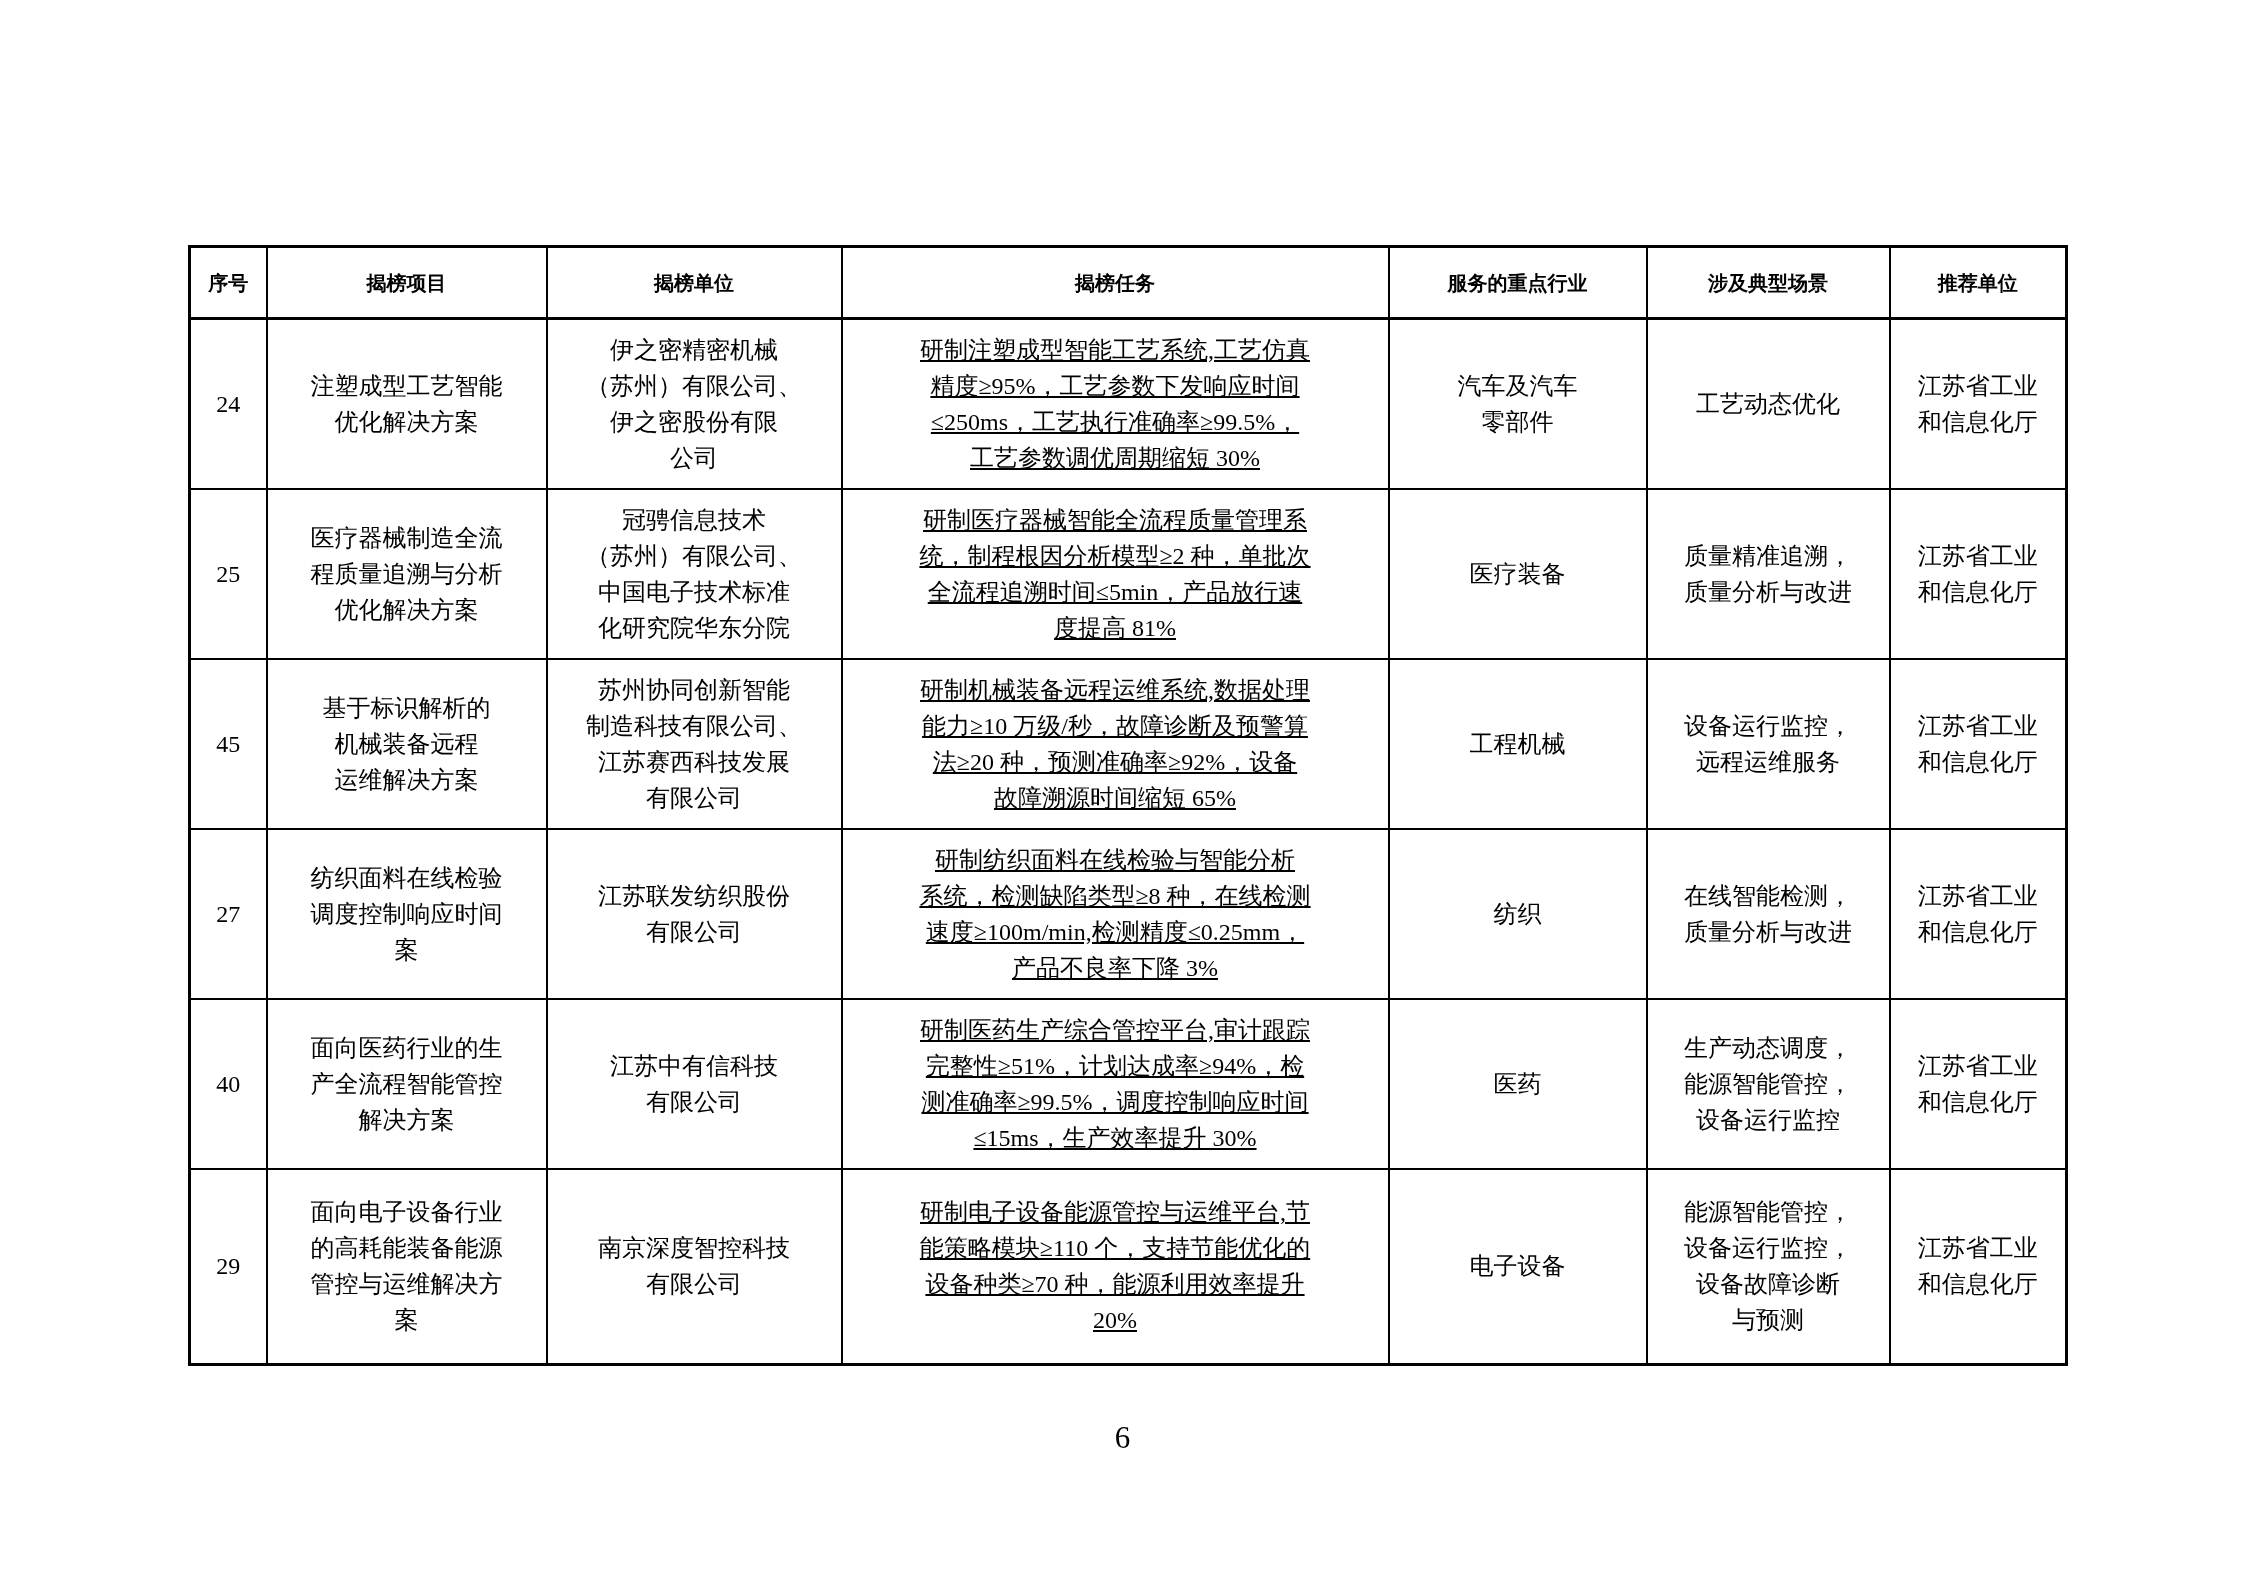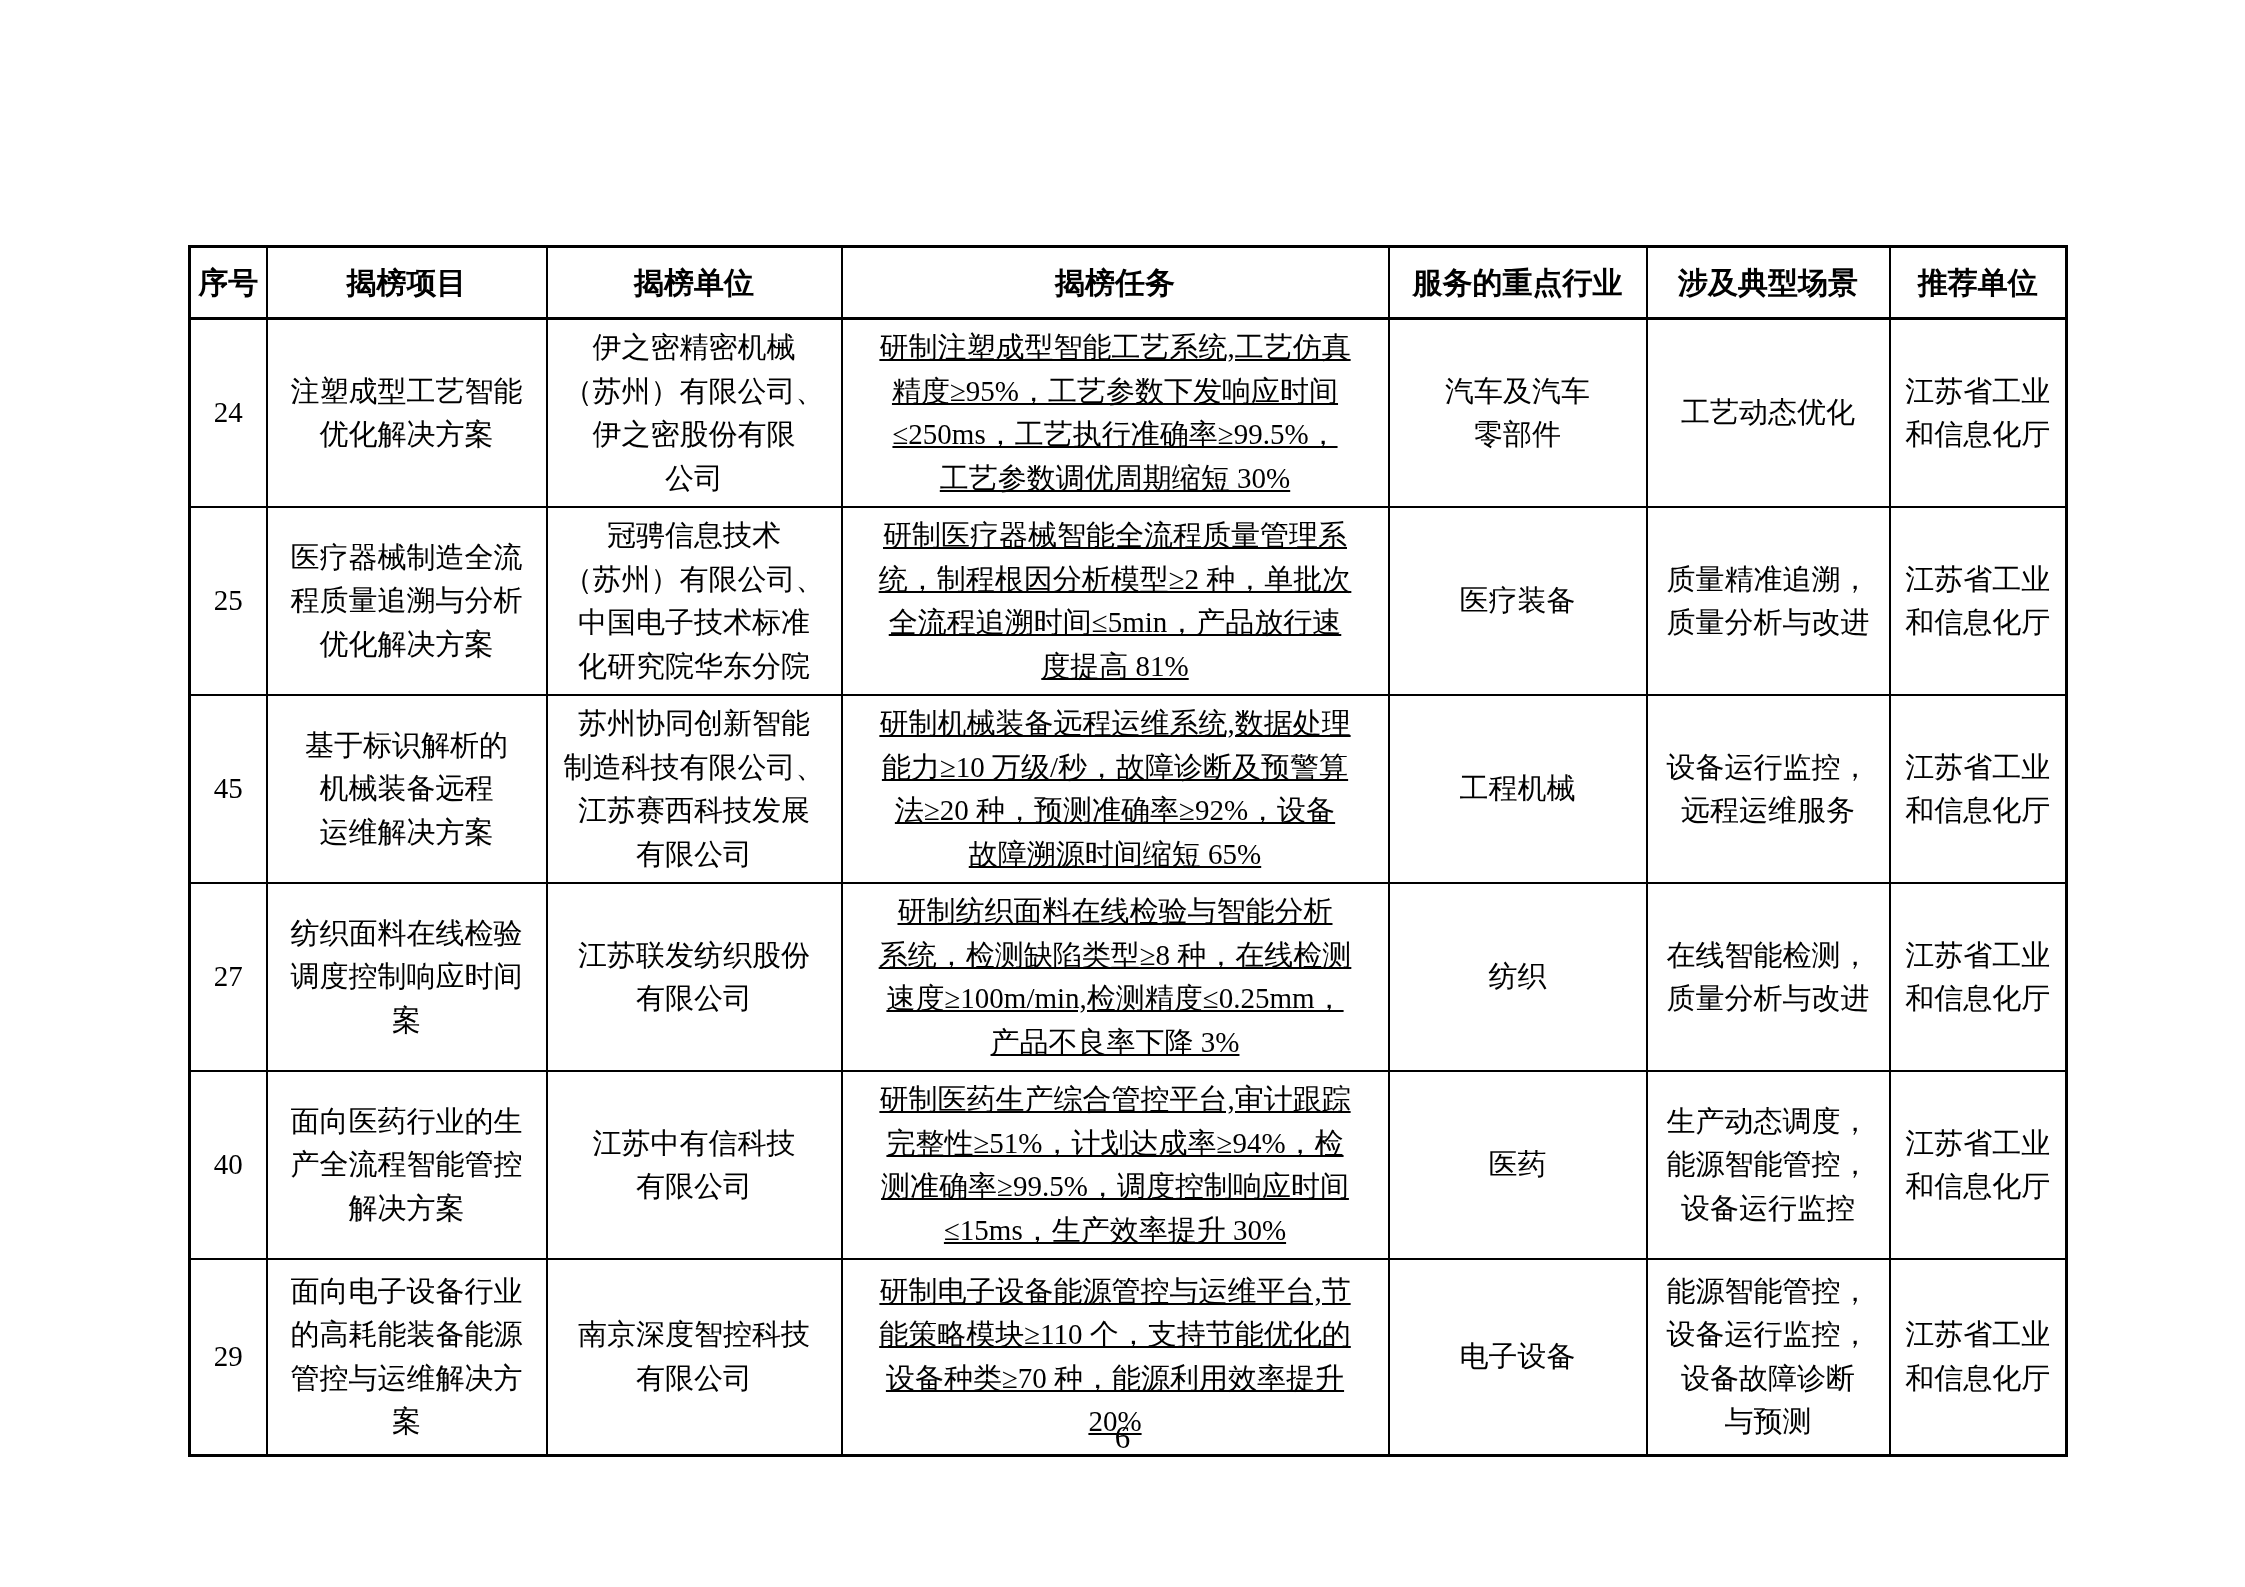--- a/index.html
+++ b/index.html
@@ -26,31 +26,31 @@
     width: 1877px;
     border-collapse: collapse;
     table-layout: fixed;
     border: 3px solid #000000;
   }
   table.rank-table th,
   table.rank-table td {
     border: 2px solid #000000;
     vertical-align: middle;
     text-align: center;
-    font-size: 29px;
+    font-size: 24px;
     line-height: 1.5;
     padding: 6px 4px;
     overflow: hidden;
   }
   table.rank-table thead tr {
     height: 72px;
   }
   table.rank-table th {
     font-weight: bold;
-    font-size: 30px;
+    font-size: 20px;
     border-bottom-width: 3px;
   }
   table.rank-table tbody tr {
     height: 170px;
   }
   table.rank-table tbody tr:last-child {
     height: 196px;
   }
   td.cell-serial {
     font-size: 30px;

